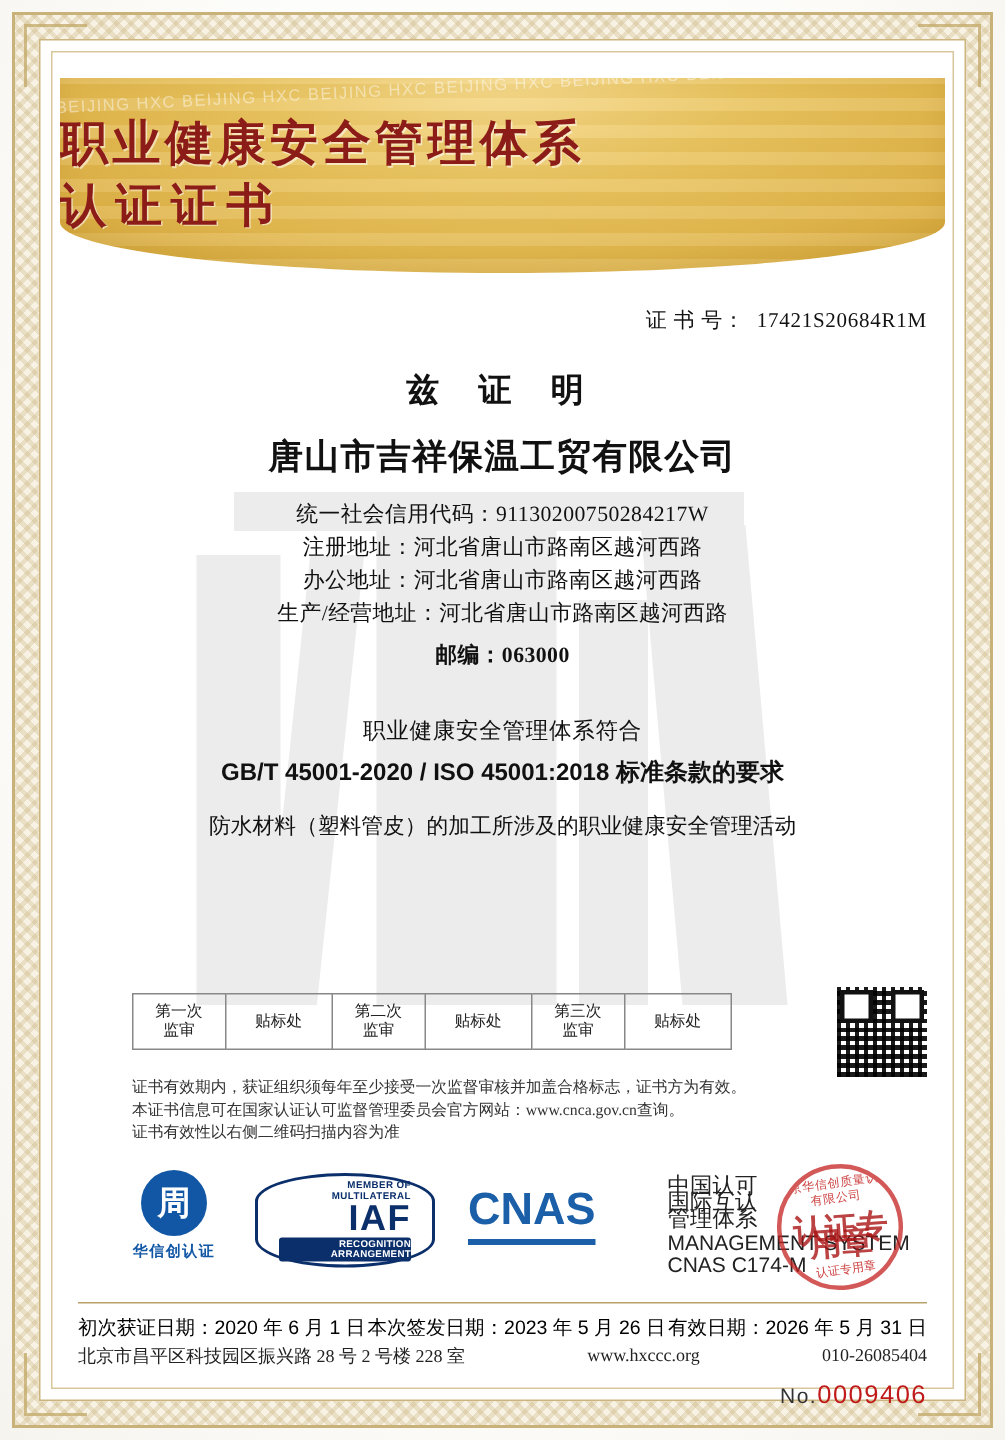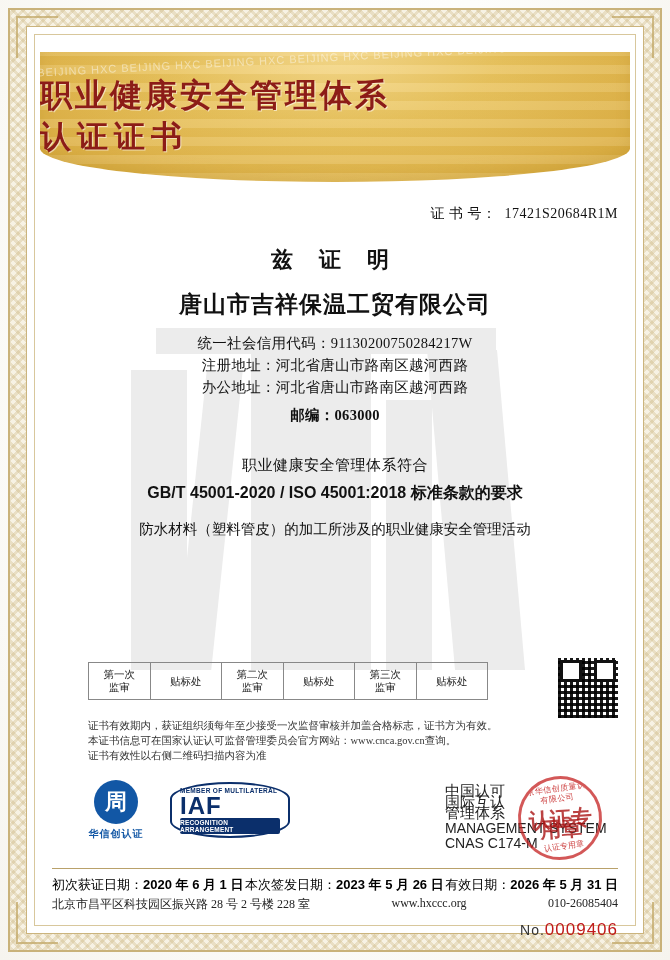--- a/index.html
+++ b/index.html
@@ -257,22 +257,22 @@
     font-size: 10px;
     color: #1257a5;
     font-weight: bold;
     letter-spacing: 1px;
   }
 
   .logo-iaf { left: 110px; top: 6px; width: 120px; }
   .iaf-box {
     border: 2px solid #0b2f6b;
     border-radius: 50%/30%;
-    padding: 3px 8px 2px;
-    text-align: left;
+    padding: 3px 14px 2px;
+    text-align: right;
     background: #fff;
   }
   .iaf-top {
     font-family: "Liberation Sans", sans-serif;
     font-size: 6.5px;
     font-weight: bold;
     color: #0b2f6b;
     letter-spacing: .3px;
   }
   .iaf-main {
@@ -344,21 +344,21 @@
     border-top: 1px solid #b9a16a;
   }
   .footer-dates {
     position: absolute;
     left: 52px; right: 52px; top: 876px;
     display: flex;
     justify-content: space-between;
     font-size: 13px;
   }
   .footer-dates .item .k { }
-  .footer-dates .item .v { font-weight: bold; font-family: "Liberation Sans", sans-serif; }
+  .footer-dates .item .v { font-weight: normal; font-family: "Liberation Sans", sans-serif; }
   .footer-addr {
     position: absolute;
     left: 52px; right: 52px; top: 896px;
     display: flex;
     justify-content: space-between;
     font-size: 12px;
     color: #222;
   }
   .serial {
     position: absolute;
@@ -410,20 +410,23 @@
     <div class="company">唐山市吉祥保温工贸有限公司</div>
 
     <div class="info-line">
       <span class="k">统一社会信用代码：</span><span class="v">91130200750284217W</span>
     </div>
     <div class="info-line">
       <span class="k">注册地址：</span><span class="v">河北省唐山市路南区越河西路</span>
     </div>
     <div class="info-line">
       <span class="k">办公地址：</span><span class="v">河北省唐山市路南区越河西路</span>
+    </div>
+    <div class="info-line">
+      <span class="k">生产/经营地址：</span><span class="v">河北省唐山市路南区越河西路</span>
     </div>
     <div class="info-line postcode">
       <span class="k">邮编：</span><span class="v">063000</span>
     </div>
 
     <div class="std-block">
       <div class="std-title">职业健康安全管理体系符合</div>
       <div class="std-code">GB/T 45001-2020 / ISO 45001:2018 标准条款的要求</div>
       <div class="scope-line">防水材料（塑料管皮）的加工所涉及的职业健康安全管理活动</div>
     </div>
@@ -469,20 +472,24 @@
     </div>
 
     <div class="logo logo-iaf">
       <div class="iaf-box">
         <div class="iaf-top">MEMBER OF MULTILATERAL</div>
         <div class="iaf-main">IAF</div>
         <div class="iaf-bot">RECOGNITION ARRANGEMENT</div>
       </div>
     </div>
 
+    <div class="logo logo-cnas">
+      <div class="cnas-text">CNAS</div>
+      <div class="cnas-bar"></div>
+    </div>
 
     <div class="logo logo-cn">
       <div class="cn-zh">中国认可</div>
       <div class="cn-zh">国际互认</div>
       <div class="cn-zh">管理体系</div>
       <div class="cn-en">MANAGEMENT SYSTEM</div>
       <div class="cn-en">CNAS C174-M</div>
     </div>
 
     <div class="seal">

